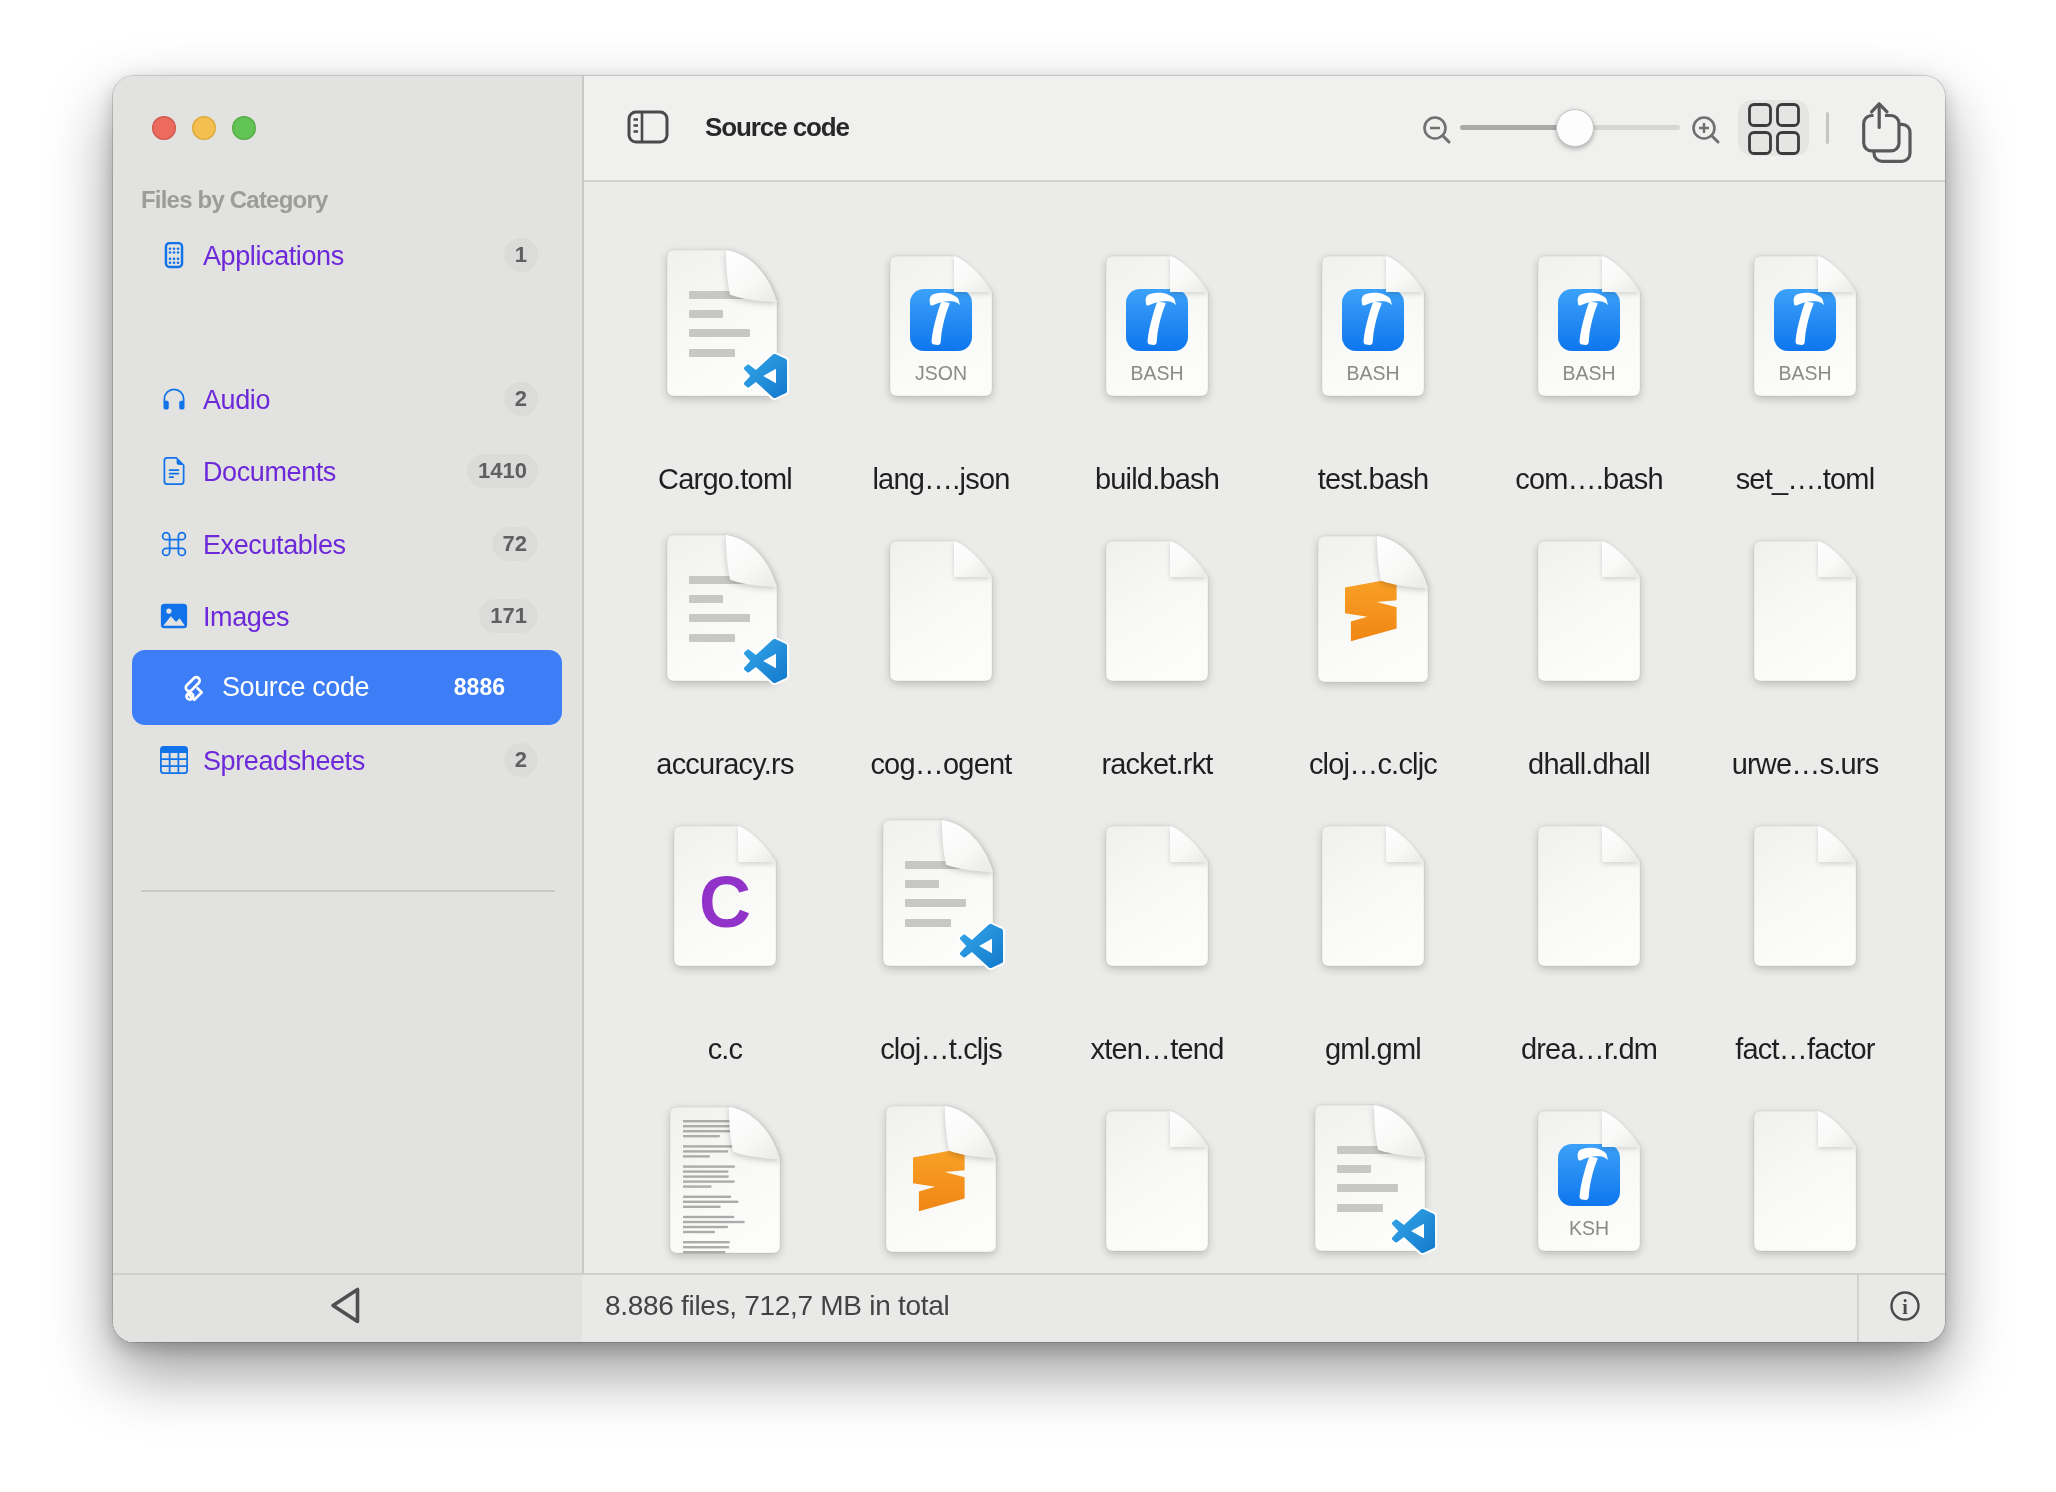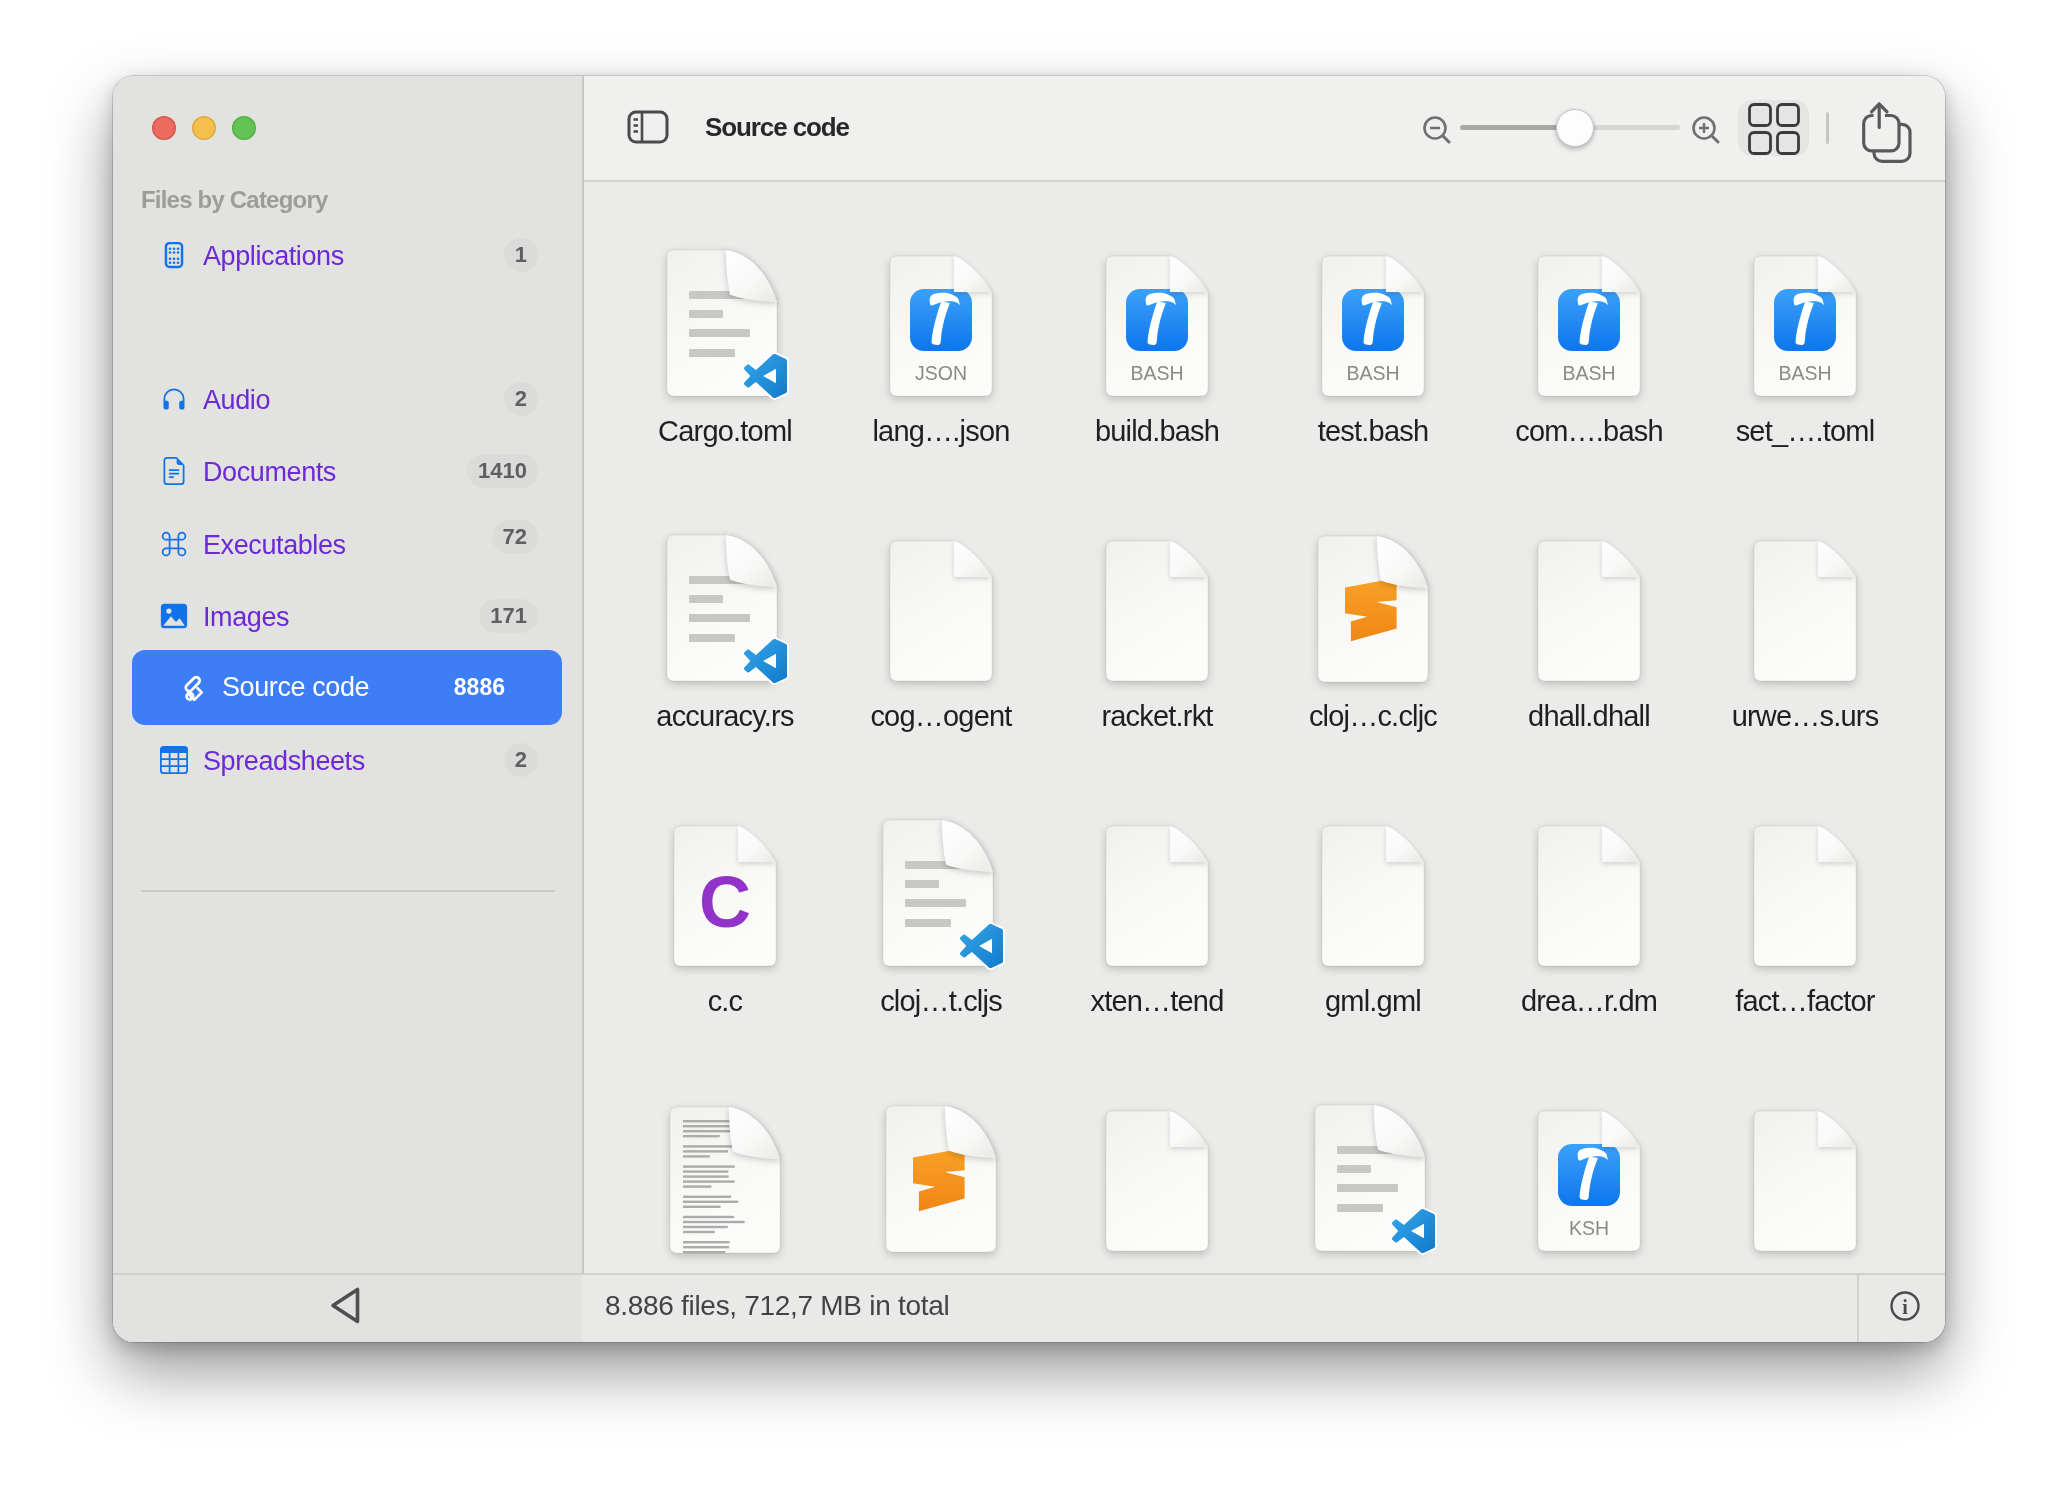--- a/index.html
+++ b/index.html
@@ -23,21 +23,21 @@
      border-radius:17px; background:#DBDBDA; color:#5F5F61; font-size:22px; font-weight:bold;
      display:flex; align-items:center; justify-content:center; padding:0 11px; min-width:34px; }
   #selrow { position:absolute; left:19px; width:430px; height:75px; border-radius:13px; background:#3D7EF7; }
   #sdiv { left:28px; width:414px; height:0; border-top:2px solid #C9C9C8; top:814px;}
   #vdiv { left:469px; top:0; width:2px; height:1266px; background:#C8C8C7; }
   #toolbar { left:471px; top:0; width:1361px; height:106px; background:#F0F0EF;
      border-bottom:2px solid #D2D2D1; }
   #title { left:592px; top:36px; font-size:26px; font-weight:bold; color:#28282A; letter-spacing:-1.1px; }
   #content { left:471px; top:106px; width:1361px; height:1091px; background:#EBEBEA; }
   .flabel { position:absolute; width:216px; text-align:center; font-size:29px; color:#1F1F21;
-     letter-spacing:-0.8px; white-space:nowrap; }
+     letter-spacing:-0.8px; white-space:nowrap;margin-top:48px; }
   #status { left:0; top:1197px; width:1832px; height:69px; background:#E9E9E8;
       border-top:2px solid #CFCFCE; }
   #status-left { left:0; top:1197px; width:469px; height:69px; background:#E2E2E1;
       border-top:2px solid #CFCFCE; }
   #stext { left:492px; top:1214px; font-size:28px; color:#434345; letter-spacing:-0.3px; }
   .fic { position:absolute; overflow:visible; }
   .knob { position:absolute; width:38px; height:38px; border-radius:50%; background:#FDFDFD;
       border:1px solid #C4C4C3; box-shadow:0 2px 5px rgba(0,0,0,0.28); }
   .track { position:absolute; height:5px; border-radius:2.5px; }
   #viewbtn { position:absolute; left:1625px; top:24px; width:71px; height:56px; border-radius:14px;
@@ -143,21 +143,21 @@
 <div class="stx" style="top:22px">Documents</div>
 <div class="pill" style="top:19px">1410</div>
 </div>
 <div class="srow" style="top:432px">
 <svg class="sic" style="top:22px" viewBox="0 0 16 16">
         <g fill="#1173E9">
           <path d="M3.5 2A1.5 1.5 0 0 1 5 3.5V5H3.5a1.5 1.5 0 1 1 0-3zM6 5V3.5A2.5 2.5 0 1 0 3.5 6H5v4H3.5A2.5 2.5 0 1 0 6 12.5V11h4v1.5a2.5 2.5 0 1 0 2.5-2.5H11V6h1.5A2.5 2.5 0 1 0 10 3.5V5H6zm4 1v4H6V6h4zm1-1V3.5A1.5 1.5 0 1 1 12.5 5H11zm0 6h1.5a1.5 1.5 0 1 1-1.5 1.5V11zM5 11v1.5A1.5 1.5 0 1 1 3.5 11H5z"></path>
         </g>
       </svg>
 <div class="stx" style="top:22px">Executables</div>
-<div class="pill" style="top:12px">72</div>
+<div class="pill" style="top:19px">72</div>
 </div>
 <div class="srow" style="top:504px">
 <svg class="sic" style="top:22px" viewBox="0 0 16 16">
         <g fill="#1173E9">
           <path d="M.5 3a2 2 0 0 1 2-2h11a2 2 0 0 1 2 2v10a2 2 0 0 1-2 2h-11a2 2 0 0 1-2-2V3z"></path>
           <circle cx="5.1" cy="5.2" r="1.5" fill="#E2E2E1"></circle>
           <path d="M1.9 13.5 L6.2 8.2 L9.2 11.4 L11.2 9.3 L14.2 13.5 Z" fill="#E2E2E1"></path>
         </g>
       </svg>
 <div class="stx" style="top:22px">Images</div>

